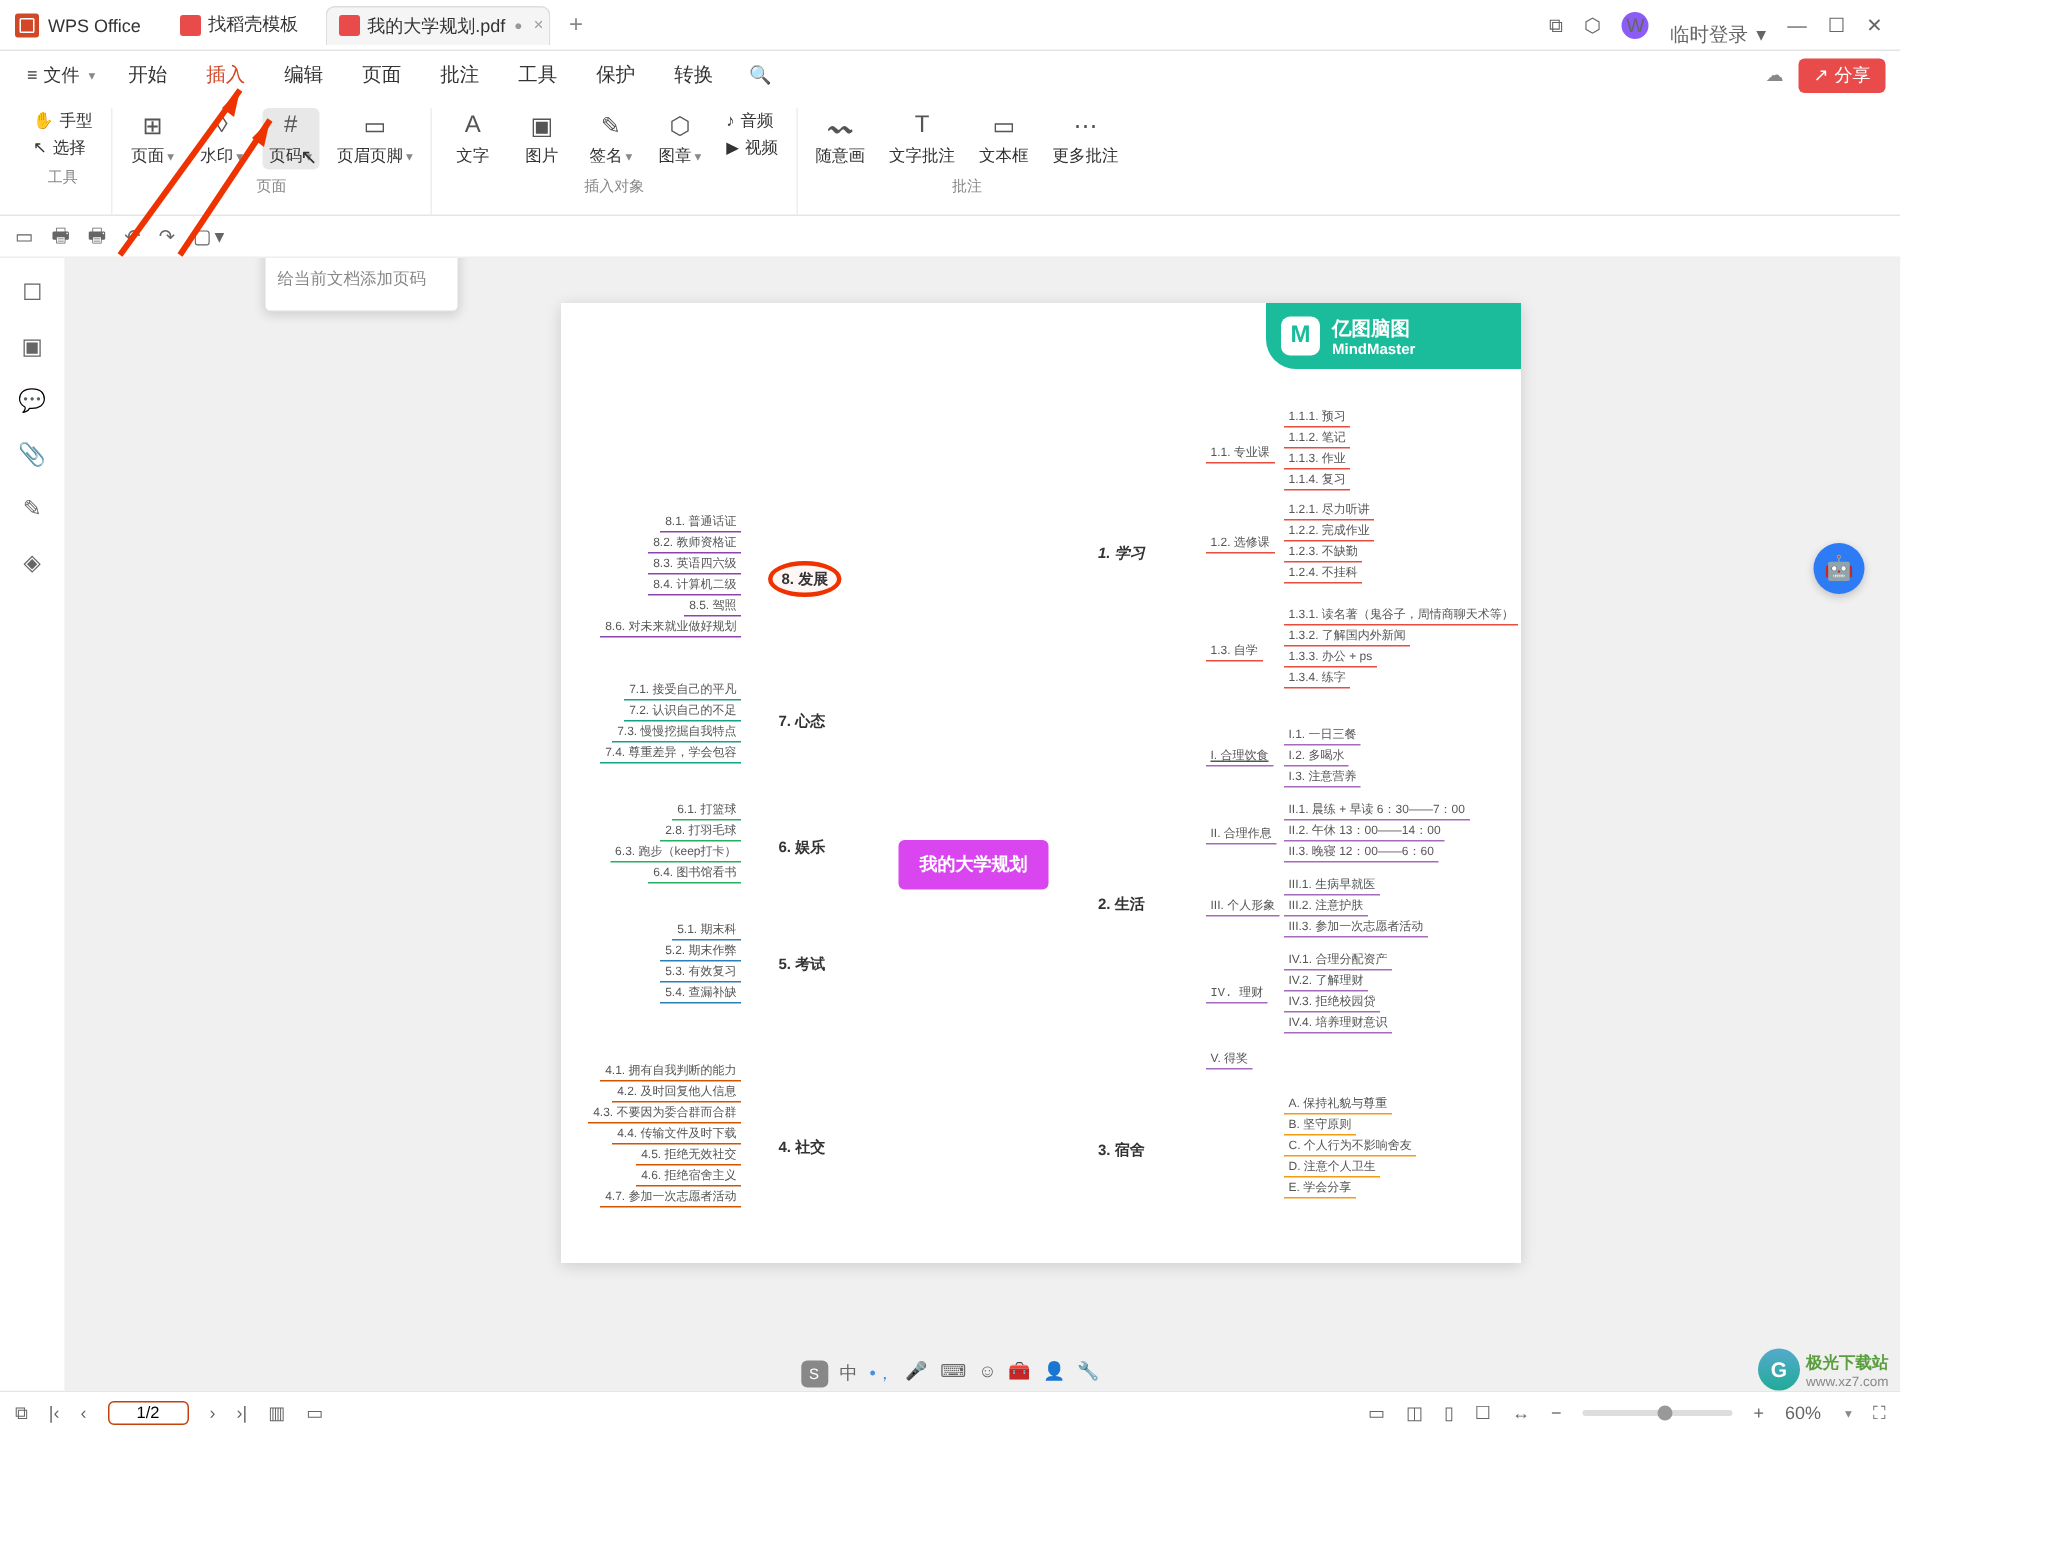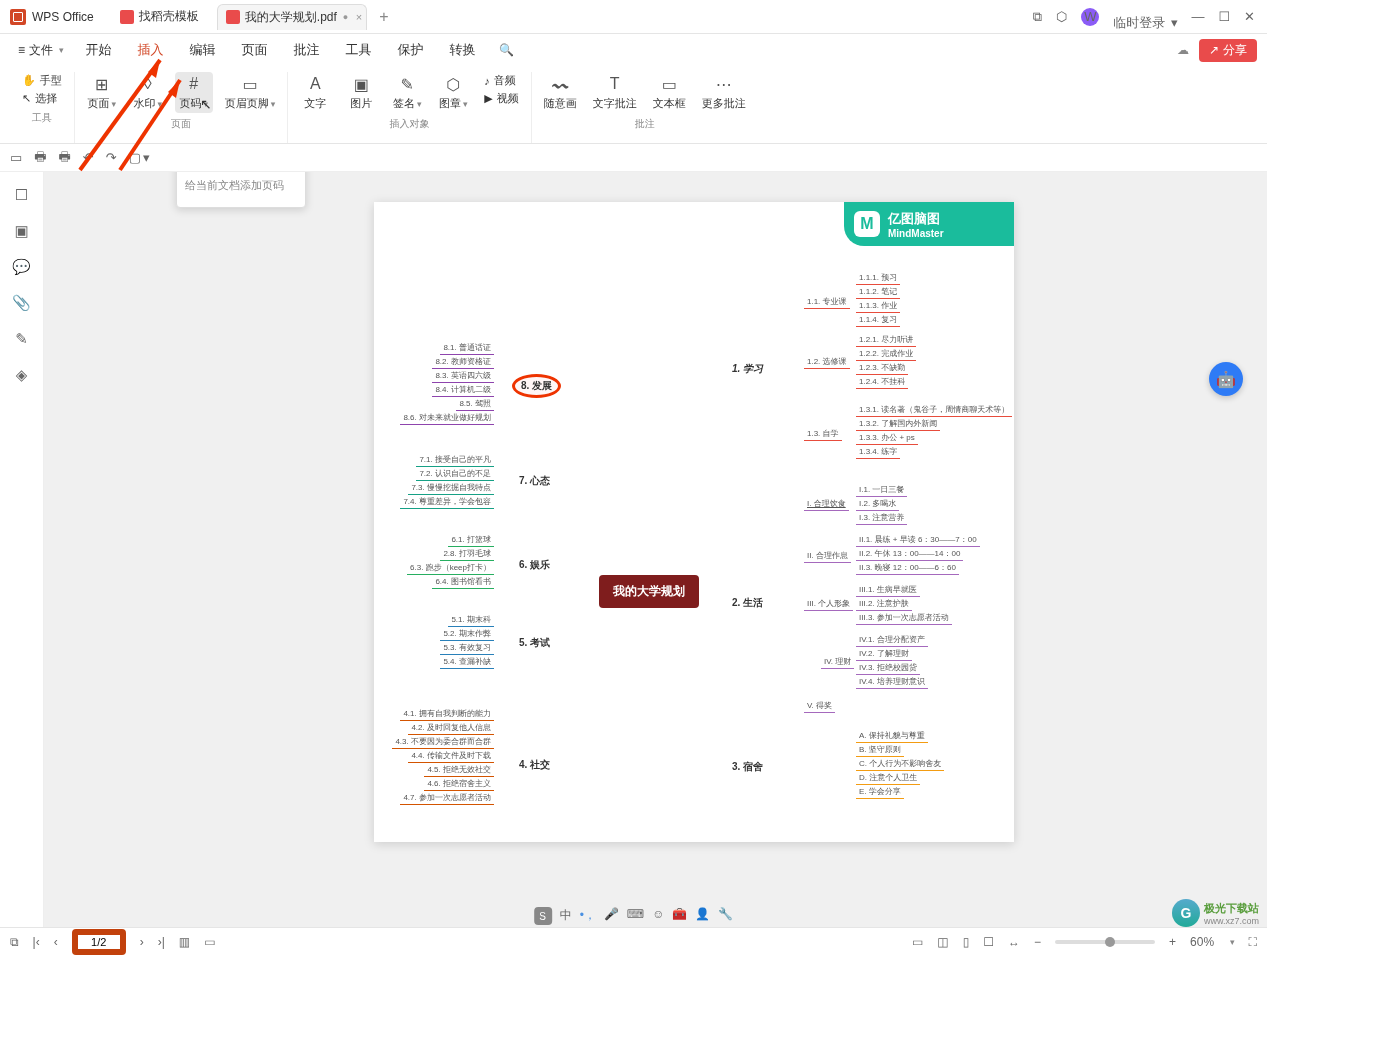--- a/index.html
+++ b/index.html
@@ -61,32 +61,32 @@
 
 
 .arrow { position: absolute; z-index: 20; }
 .arrow svg { overflow: visible; }
 
 
 .page { position: absolute; left: 330px; top: 30px; width: 640px; height: 640px; background: #fff; box-shadow: 0 2px 10px rgba(0,0,0,.15); font-size: 9px; }
 .mm-badge { position: absolute; right: 0; top: 0; width: 170px; height: 44px; background: #1abc9c; color: #fff; display: flex; align-items: center; gap: 8px; padding-left: 10px; border-radius: 0 0 0 20px; font-size: 13px; font-weight: bold; }
 .mm-logo { width: 26px; height: 26px; background: #fff; border-radius: 6px; color: #1abc9c; display: flex; align-items: center; justify-content: center; font-size: 16px; font-weight: bold; }
 
-.center-node { position: absolute; left: 225px; top: 373px; background: #7f1d1d; color: #fff; padding: 8px 14px; border-radius: 4px; font-weight: bold; font-size: 12px; }
+.center-node { position: absolute; left: 225px; top: 358px; background: #d946ef; color: #fff; padding: 8px 14px; border-radius: 4px; font-weight: bold; font-size: 12px; }
 .red-oval { position: absolute; left: 138px; top: 172px; border: 3px solid #e30; border-radius: 50%; padding: 2px 6px; color: #333; font-weight: bold; font-size: 10px; background: #fff6f6; }
 
 .branch-lbl { position: absolute; font-size: 10px; font-weight: bold; color: #333; }
 .leaf { position: absolute; font-size: 8px; color: #555; border-bottom: 1px solid; padding: 0 3px 1px; white-space: nowrap; }
 
 
 .fab { position: absolute; right: 24px; top: 190px; width: 34px; height: 34px; border-radius: 50%; background: #2e7bf6; color: #fff; display: flex; align-items: center; justify-content: center; font-size: 16px; cursor: pointer; box-shadow: 0 2px 6px rgba(0,0,0,.2); }
 
 
 .statusbar { height: 28px; border-top: 1px solid #e5e5e5; display: flex; align-items: center; padding: 0 10px; gap: 14px; font-size: 12px; color: #666; }
-.page-input { width: 54px; text-align: center; border: 6px solid #c2410c; border-radius: 4px; font-size: 11px; padding: 1px; }
+.page-input { width: 54px; text-align: center; border: 1px solid #c2410c; border-radius: 4px; font-size: 11px; padding: 1px; }
 .status-spacer { flex: 1; }
 .zoom-slider { width: 100px; height: 4px; background: #ddd; border-radius: 2px; position: relative; }
 .zoom-slider::after { content: ""; position: absolute; left: 50%; top: -3px; width: 10px; height: 10px; background: #999; border-radius: 50%; }
 
 
 .watermark { position: absolute; right: 8px; bottom: 28px; font-size: 11px; color: #5a9e3e; display: flex; align-items: center; gap: 4px; z-index: 50; }
 .wm-logo { width: 28px; height: 28px; border-radius: 50%; background: linear-gradient(#5ac,#2a9); color: #fff; display: flex; align-items: center; justify-content: center; font-size: 14px; font-weight: bold; }
 
 
 .ime { position: absolute; bottom: 30px; left: 50%; transform: translateX(-50%); display: flex; gap: 8px; font-size: 12px; color: #666; z-index: 50; }
@@ -280,21 +280,21 @@
         <div class="branch-lbl" style="left: 145px; top: 272px;">7. 心态</div>
         <div class="branch-lbl" style="left: 145px; top: 356px;">6. 娱乐</div>
         <div class="branch-lbl" style="left: 145px; top: 434px;">5. 考试</div>
         <div class="branch-lbl" style="left: 145px; top: 556px;">4. 社交</div>
         <div class="leaf" style="left: 430px; top: 94px; border-color: rgb(231, 76, 60);">1.1. 专业课</div>
         <div class="leaf" style="left: 430px; top: 154px; border-color: rgb(231, 76, 60);">1.2. 选修课</div>
         <div class="leaf" style="left: 430px; top: 226px; border-color: rgb(231, 76, 60);">1.3. 自学</div>
         <div class="leaf" style="left: 430px; top: 296px; border-color: rgb(165, 105, 189); text-decoration: underline;">I. 合理饮食</div>
         <div class="leaf" style="left: 430px; top: 348px; border-color: rgb(165, 105, 189);">II. 合理作息</div>
         <div class="leaf" style="left: 430px; top: 396px; border-color: rgb(165, 105, 189);">III. 个人形象</div>
-        <div class="leaf" style="left: 447px; top: 454px; border-color: rgb(165, 105, 189);">IV. 理财</div>
+        <div class="leaf" style="left: 430px; top: 454px; border-color: rgb(165, 105, 189); font-family: Liberation Mono, monospace;">IV. 理财</div>
         <div class="leaf" style="left: 430px; top: 498px; border-color: rgb(165, 105, 189);">V. 得奖</div>
         <div class="leaf" style="left: 482px; top: 70px; border-color: rgb(231, 76, 60);">1.1.1. 预习</div>
         <div class="leaf" style="left: 482px; top: 84px; border-color: rgb(231, 76, 60);">1.1.2. 笔记</div>
         <div class="leaf" style="left: 482px; top: 98px; border-color: rgb(231, 76, 60);">1.1.3. 作业</div>
         <div class="leaf" style="left: 482px; top: 112px; border-color: rgb(231, 76, 60);">1.1.4. 复习</div>
         <div class="leaf" style="left: 482px; top: 132px; border-color: rgb(231, 76, 60);">1.2.1. 尽力听讲</div>
         <div class="leaf" style="left: 482px; top: 146px; border-color: rgb(231, 76, 60);">1.2.2. 完成作业</div>
         <div class="leaf" style="left: 482px; top: 160px; border-color: rgb(231, 76, 60);">1.2.3. 不缺勤</div>
         <div class="leaf" style="left: 482px; top: 174px; border-color: rgb(231, 76, 60);">1.2.4. 不挂科</div>
         <div class="leaf" style="left: 482px; top: 202px; border-color: rgb(231, 76, 60);">1.3.1. 读名著（鬼谷子，周情商聊天术等）</div>

